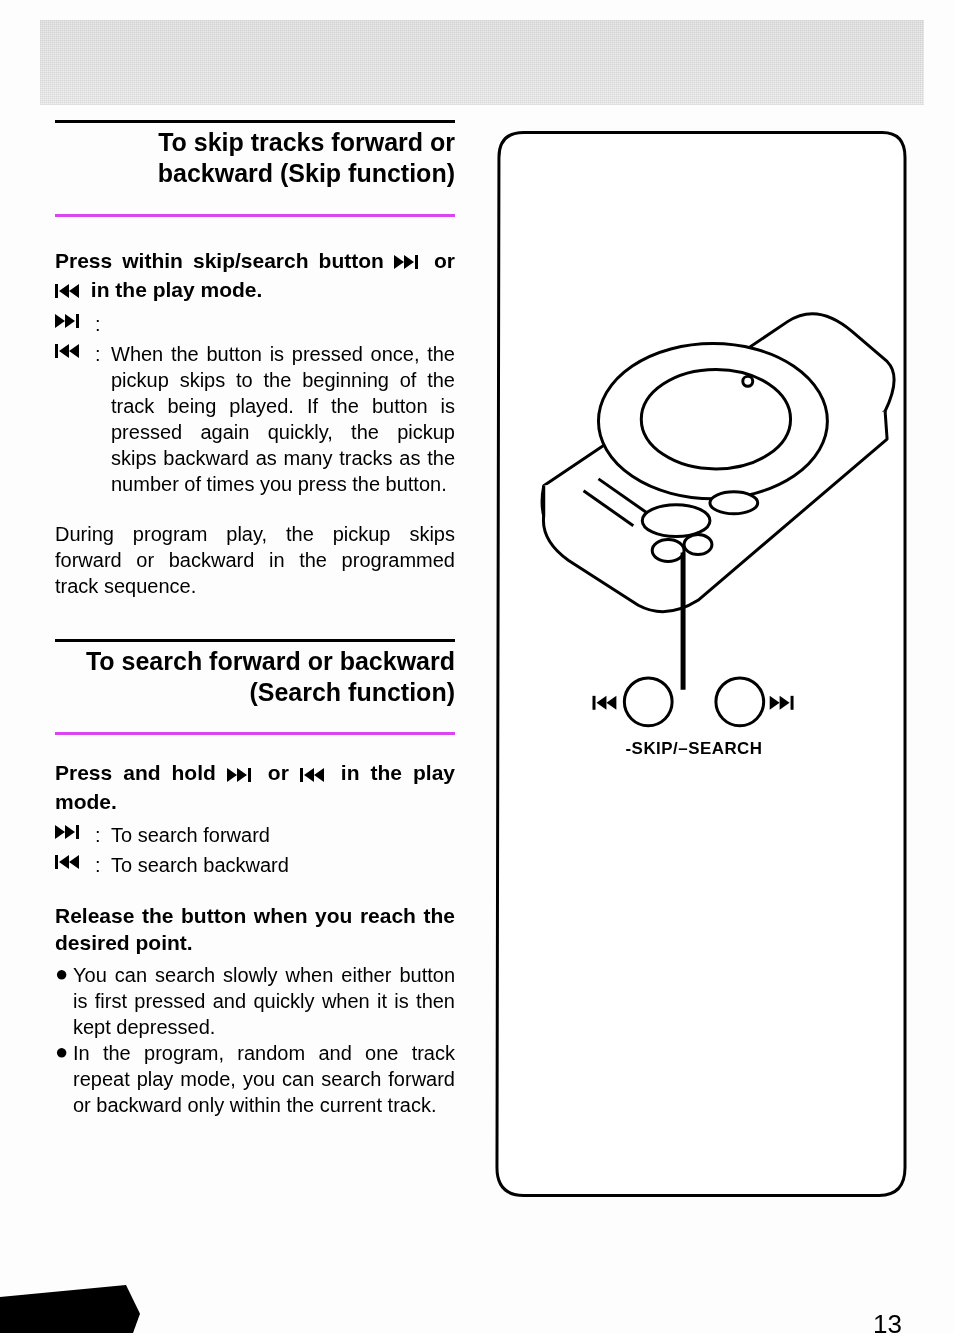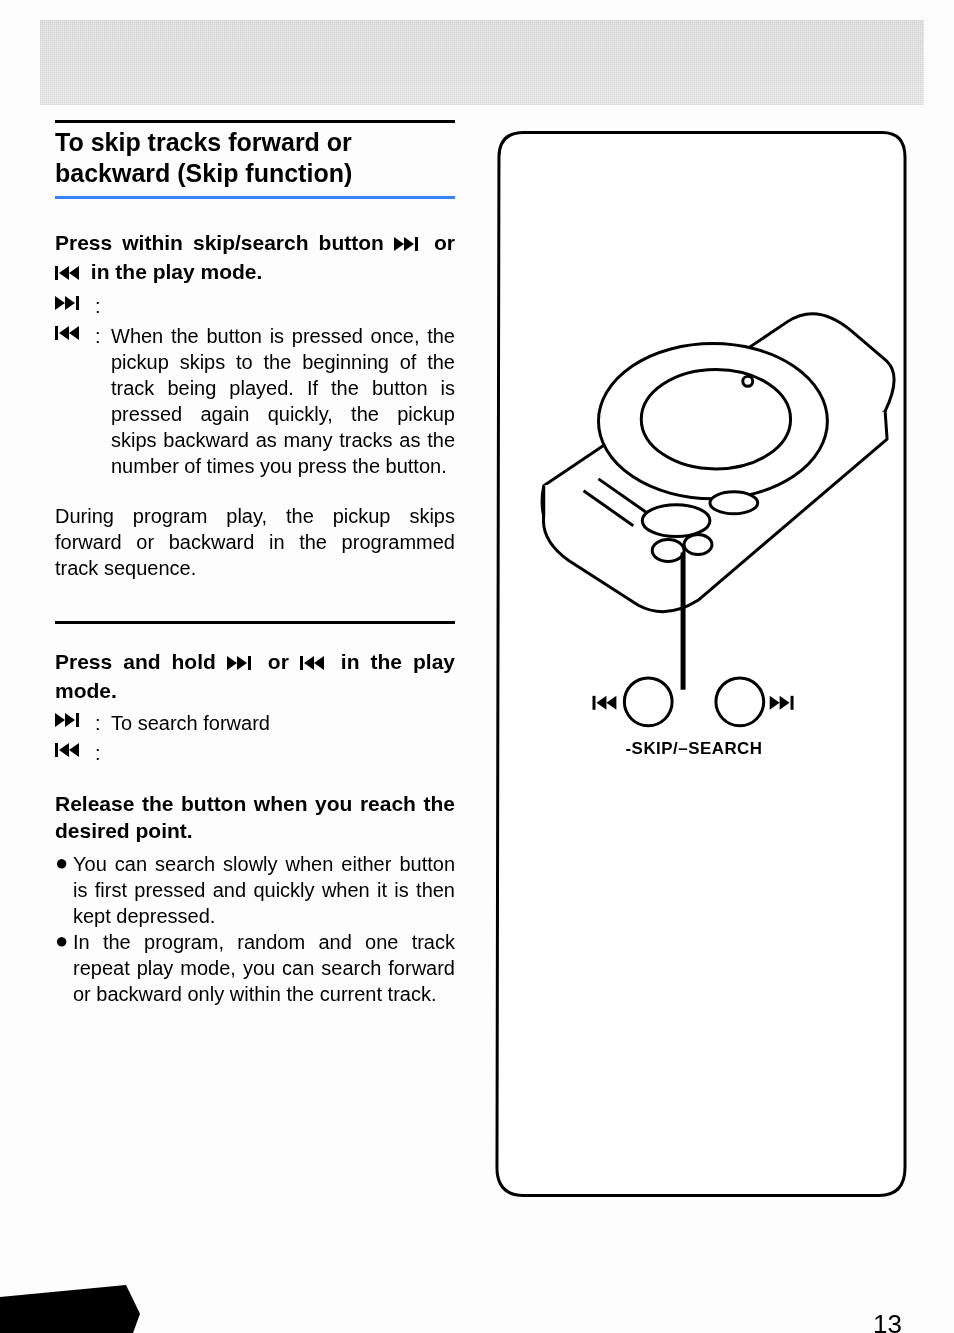--- a/index.html
+++ b/index.html
@@ -37,22 +37,23 @@
     width: 400px;
   }
   .col-right {
     flex: 1;
     position: relative;
   }
   .rule-top {
     border-top: 3px solid #000;
   }
   .rule-bottom {
-    border-bottom: 3px solid #3b82f6;
-    padding-bottom: 6px;
+    border-bottom: 3px solid #d946ef;
+    padding-bottom: 24px;
+    text-align: right;
   }
   .section-head {
     font-weight: bold;
     font-size: 25px;
     line-height: 1.25;
     padding-top: 4px;
   }
   .lead {
     font-weight: bold;
     font-size: 21px;
@@ -168,20 +169,21 @@
         </span>
         <span class="colon">:</span>
         <span class="txt">When the button is pressed once, the pickup skips to the beginning of the track being played. If the button is pressed again quickly, the pickup skips backward as many tracks as the number of times you press the button.</span>
       </div>
     </div>
 
     <div class="body para">During program play, the pickup skips forward or backward in the programmed track sequence.</div>
 
     <div class="sec2">
       <div class="rule-top"></div>
+      <div class="section-head rule-bottom">To search forward or backward (Search function)</div>
 
       <div class="lead2">
         <span>Press and hold </span>
         <span class="icon-fwd">
           <svg width="30" height="14" viewBox="0 0 30 14">
               <polygon points="0,0 10,7 0,14"></polygon>
               <polygon points="10,0 20,7 10,14"></polygon>
               <rect x="21" y="0" width="3" height="14"></rect>
             </svg>
         </span>
@@ -210,20 +212,21 @@
         </div>
         <div class="def-row">
           <span class="sym">
             <svg width="30" height="14" viewBox="0 0 30 14">
                 <rect x="0" y="0" width="3" height="14"></rect>
                 <polygon points="14,0 4,7 14,14"></polygon>
                 <polygon points="24,0 14,7 24,14"></polygon>
               </svg>
           </span>
           <span class="colon">:</span>
+          <span class="txt">To search backward</span>
         </div>
       </div>
 
       <div class="lead2">Release the button when you reach the desired point.</div>
 
       <div class="body bullets">
         <div class="bullet-row">
           <span class="b">●</span>
           <span class="t">You can search slowly when either button is first pressed and quickly when it is then kept depressed.</span>
         </div>

